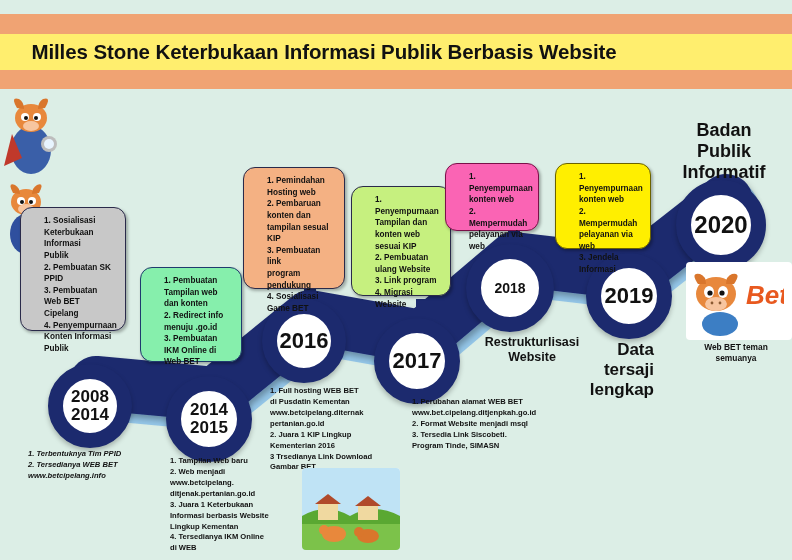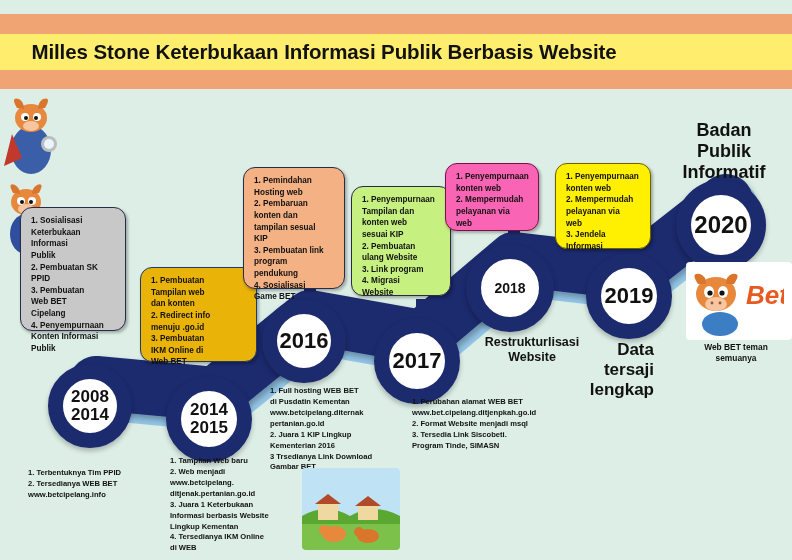--- a/index.html
+++ b/index.html
@@ -64,45 +64,45 @@
   .node-2018 { left: 466px; top: 244px; width: 88px;  height: 88px;  font-size: 14px; text-align: right; }
   .node-2019 { left: 586px; top: 253px; width: 86px;  height: 86px;  font-size: 22px; }
   .node-2020 { left: 676px; top: 180px; width: 90px;  height: 90px;  font-size: 24px; }
 
   
   .callout {
     position: absolute;
     box-sizing: border-box;
     border-radius: 12px;
     border: 1.6px solid #2a2a4a;
-    padding: 7px 8px 7px 10px;
+    padding: 7px 8px 7px 23px;
     font-size: 8.2px;
     font-weight: bold;
     line-height: 1.42;
     color: #111;
     box-shadow: 1.5px 2px 3px rgba(0,0,0,0.28);
     white-space: pre-line;
   }
   .cal-1 { left: 20px;  top: 207px; width: 106px; height: 124px; background: #c8c8c8; }
-  .cal-2 { left: 140px; top: 267px; width: 117px; height: 95px;  background: #eab308; border-color:#1f3b6e;}
+  .cal-2 { left: 140px; top: 267px; width: 102px; height: 95px;  background: #86efac; border-color:#1f3b6e;}
   .cal-3 { left: 243px; top: 167px; width: 102px; height: 122px; background: #f4b183; }
   .cal-4 { left: 351px; top: 186px; width: 100px; height: 110px; background: #c6f07f; }
   .cal-5 { left: 445px; top: 163px; width: 94px;  height: 68px;  background: #fa64b4; border-color:#7a1048;}
   .cal-6 { left: 555px; top: 163px; width: 96px;  height: 86px;  background: #ffef00; border-color:#6b6200;}
 
   
   .desc {
     position: absolute;
     font-size: 7.6px;
     font-weight: bold;
     line-height: 1.44;
     color: #111;
     white-space: pre-line;
   }
-  .desc-1 { left: 28px;  top: 468px; width: 150px; }
+  .desc-1 { left: 28px;  top: 449px; width: 150px; font-style: italic; }
   .desc-2 { left: 170px; top: 456px; width: 122px; }
   .desc-3 { left: 270px; top: 386px; width: 145px; }
   .desc-4 { left: 412px; top: 397px; width: 175px; }
 
   
   .caption {
     position: absolute;
     font-size: 12.5px;
     font-weight: bold;
     color: #111;

